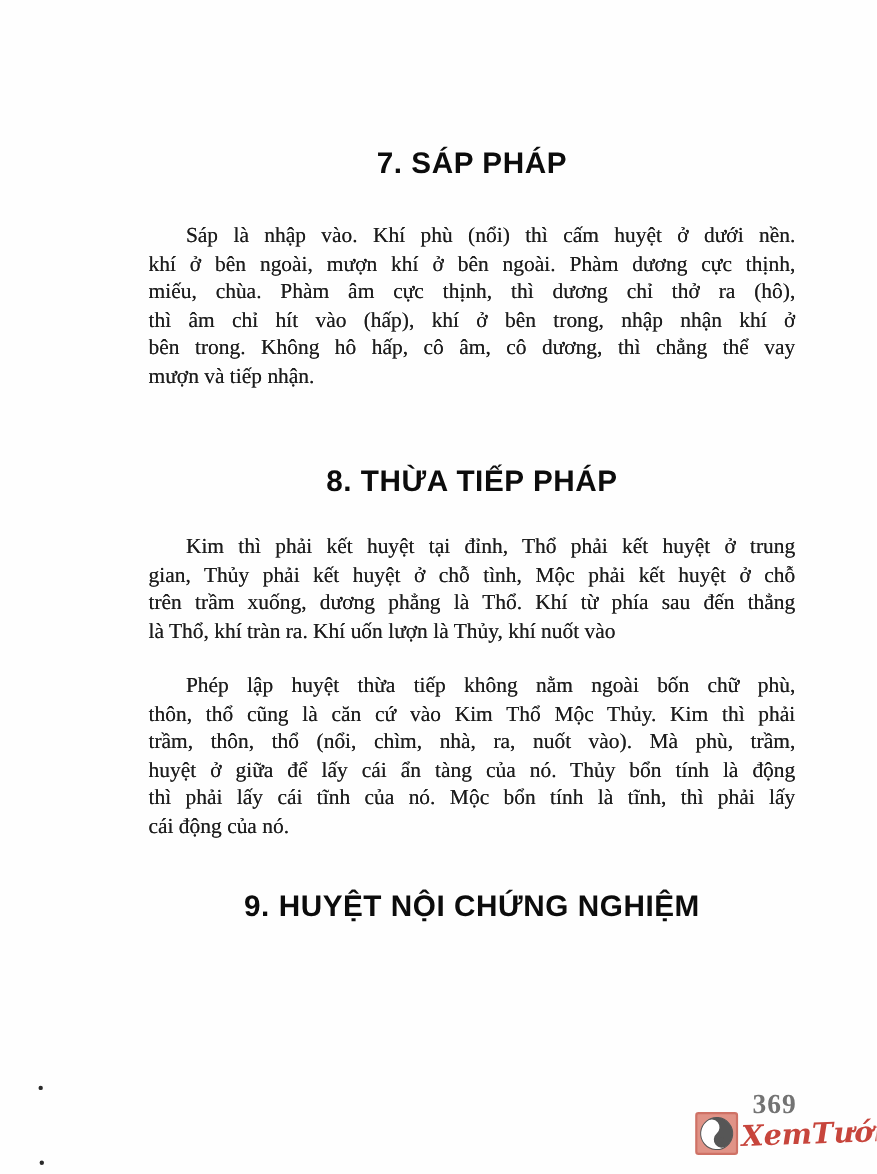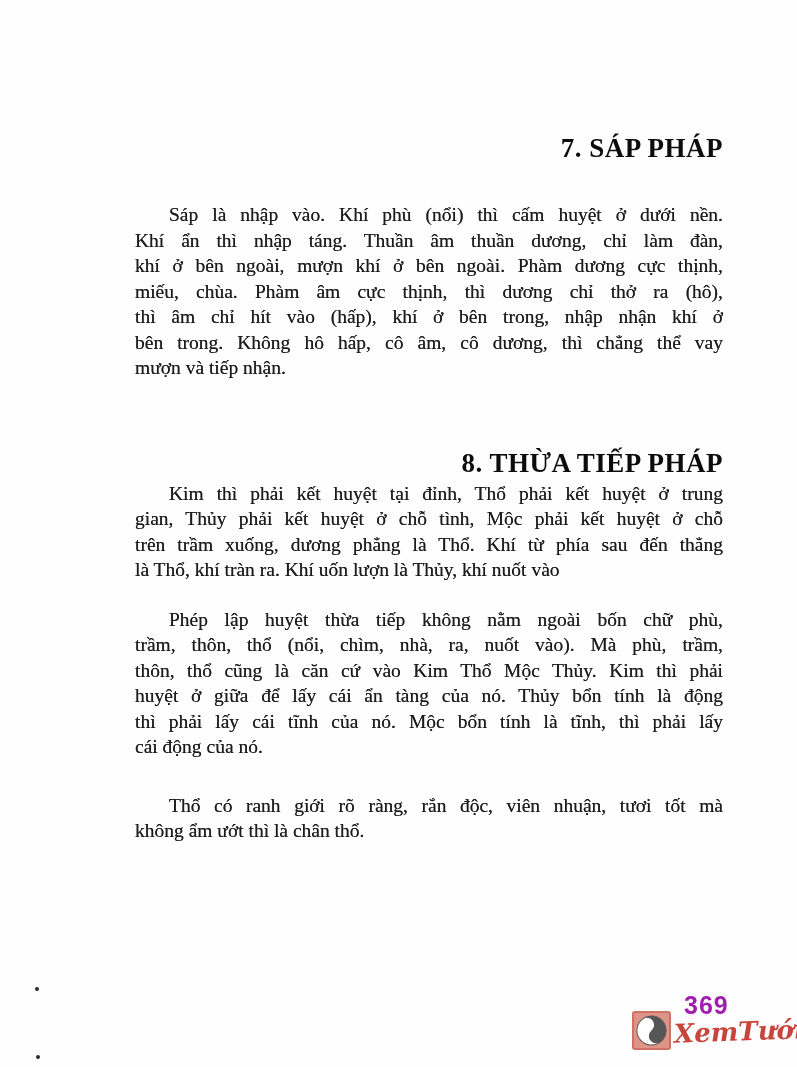--- a/index.html
+++ b/index.html
@@ -9,54 +9,54 @@
     background:#fefefe;
     overflow:hidden;
     font-family:"Liberation Serif","DejaVu Serif",serif;
     color:#1c1c1c;
   }
   .content {
     position:absolute; left:135px; top:0; width:588px;
   }
   .heading {
     margin:0;
-    font-family:Liberation Serif, serif;
+    font-family:Liberation Sans, sans-serif;
     font-weight:bold;
     font-size:27px;
     line-height:36px;
-    text-align:right;
+    text-align:center;
     color:#0c0c0c;
     letter-spacing:0.5px;
   }
   #heading-7 { margin-top:130px; }
   #heading-8 { margin-top:64px; }
   #heading-9 { margin-top:42px; }
   .para {
     font-size:19.5px;
     line-height:25.5px;
     text-shadow:0 0 0.4px rgba(10,10,10,0.75);
   }
   #para-7-1 { margin-top:36px; }
-  #para-8-1 { }
+  #para-8-1 { margin-top:30px; }
   #para-8-2 { margin-top:24px; }
   #para-9-1 { margin-top:33px; }
   .ln {
     text-align:justify;
     text-align-last:justify;
     height:25.5px;
     overflow:hidden;
   }
   .ln.indent { padding-left:34px; }
   .ln.end { text-align-last:left; }
   .page-number {
     position:absolute; left:684px; top:991px;
-    font-family:Liberation Sans, sans-serif;
+    font-family:Liberation Serif, serif;
     font-weight:bold;
     font-size:25px;
-    color:#a21caf;
+    color:#737373;
     letter-spacing:1px;
   }
   .watermark {
     position:absolute; left:632px; top:1011px;
     display:flex; align-items:center;
   }
   .wm-icon-box {
     width:39px; height:39px;
     background:#e09387;
     border:2px solid #cf7266;
@@ -87,48 +87,44 @@
 </style>
 </head>
 <body>
 
 <div class="page">
   <div class="content">
 
     <h2 class="heading" id="heading-7">7. SÁP PHÁP</h2>
     <div class="para" id="para-7-1">
       <div class="ln indent">Sáp là nhập vào. Khí phù (nổi) thì cấm huyệt ở dưới nền.</div>
-      <div class="ln">Khí ẩn thì nhập táng. Thuần âm thuần dương, chỉ làm đàn,</div>
       <div class="ln">khí ở bên ngoài, mượn khí ở bên ngoài. Phàm dương cực thịnh,</div>
       <div class="ln">miếu, chùa. Phàm âm cực thịnh, thì dương chỉ thở ra (hô),</div>
       <div class="ln">thì âm chỉ hít vào (hấp), khí ở bên trong, nhập nhận khí ở</div>
       <div class="ln">bên trong. Không hô hấp, cô âm, cô dương, thì chẳng thể vay</div>
       <div class="ln end">mượn và tiếp nhận.</div>
     </div>
 
     <h2 class="heading" id="heading-8">8. THỪA TIẾP PHÁP</h2>
     <div class="para" id="para-8-1">
       <div class="ln indent">Kim thì phải kết huyệt tại đỉnh, Thổ phải kết huyệt ở trung</div>
       <div class="ln">gian, Thủy phải kết huyệt ở chỗ tình, Mộc phải kết huyệt ở chỗ</div>
       <div class="ln">trên trầm xuống, dương phẳng là Thổ. Khí từ phía sau đến thẳng</div>
       <div class="ln end">là Thổ, khí tràn ra. Khí uốn lượn là Thủy, khí nuốt vào</div>
     </div>
     <div class="para" id="para-8-2">
       <div class="ln indent">Phép lập huyệt thừa tiếp không nằm ngoài bốn chữ phù,</div>
+      <div class="ln">thôn, thổ cũng là căn cứ vào Kim Thổ Mộc Thủy. Kim thì phải</div>
       <div class="ln">trầm, thôn, thổ (nổi, chìm, nhà, ra, nuốt vào). Mà phù, trầm,</div>
-      <div class="ln">thôn, thổ cũng là căn cứ vào Kim Thổ Mộc Thủy. Kim thì phải</div>
       <div class="ln">huyệt ở giữa để lấy cái ẩn tàng của nó. Thủy bổn tính là động</div>
       <div class="ln">thì phải lấy cái tĩnh của nó. Mộc bổn tính là tĩnh, thì phải lấy</div>
       <div class="ln end">cái động của nó.</div>
     </div>
 
-    <div class="para" id="para-9-1">
-      <div class="ln indent">Thổ có ranh giới rõ ràng, rắn độc, viên nhuận, tươi tốt mà</div>
-      <div class="ln end">không ẩm ướt thì là chân thổ.</div>
-    </div>
+    <h2 class="heading" id="heading-9">9. HUYỆT NỘI CHỨNG NGHIỆM</h2>
 
   </div>
 
   <div class="page-number">369</div>
 
   <div class="watermark">
     <span class="wm-icon-box">
       <svg width="31" height="31" viewBox="0 0 100 100" style="transform:rotate(-40deg);">
         <circle cx="50" cy="50" r="47" fill="#ffffff" stroke="#555555" stroke-width="3"></circle>
         <path d="M50,3 a47,47 0 0,1 0,94 a23.5,23.5 0 0,1 0,-47 a23.5,23.5 0 0,0 0,-47 Z" fill="#565656"></path>

